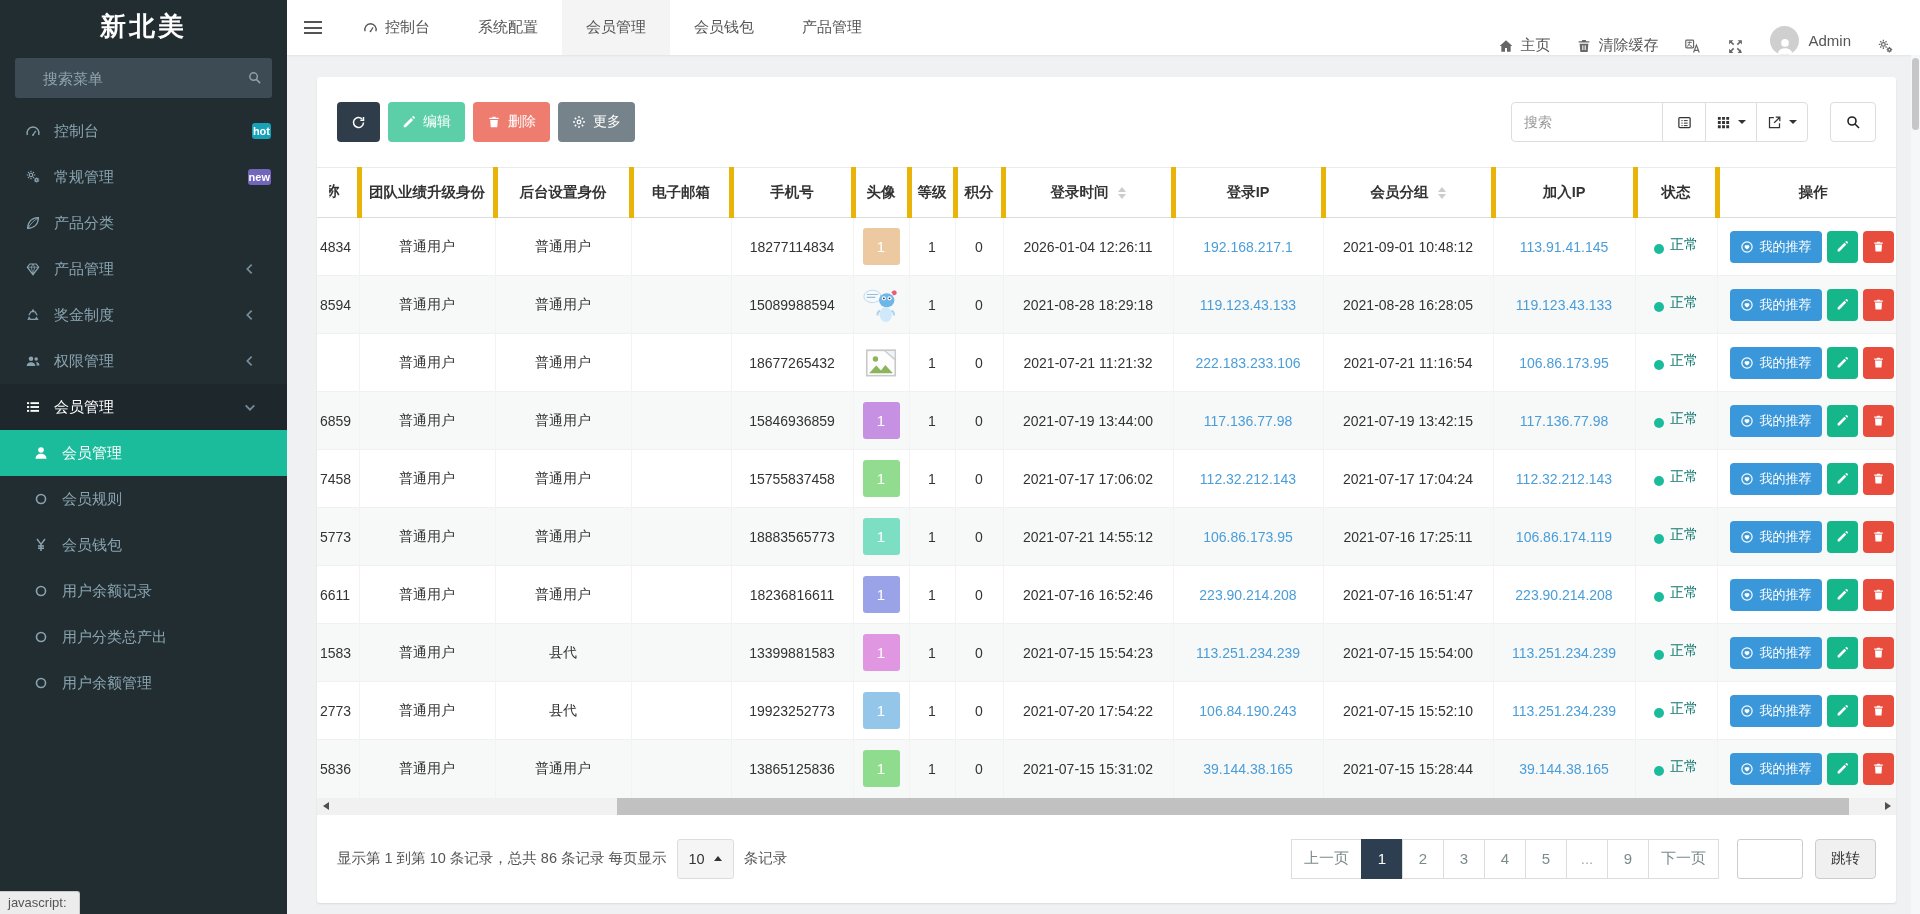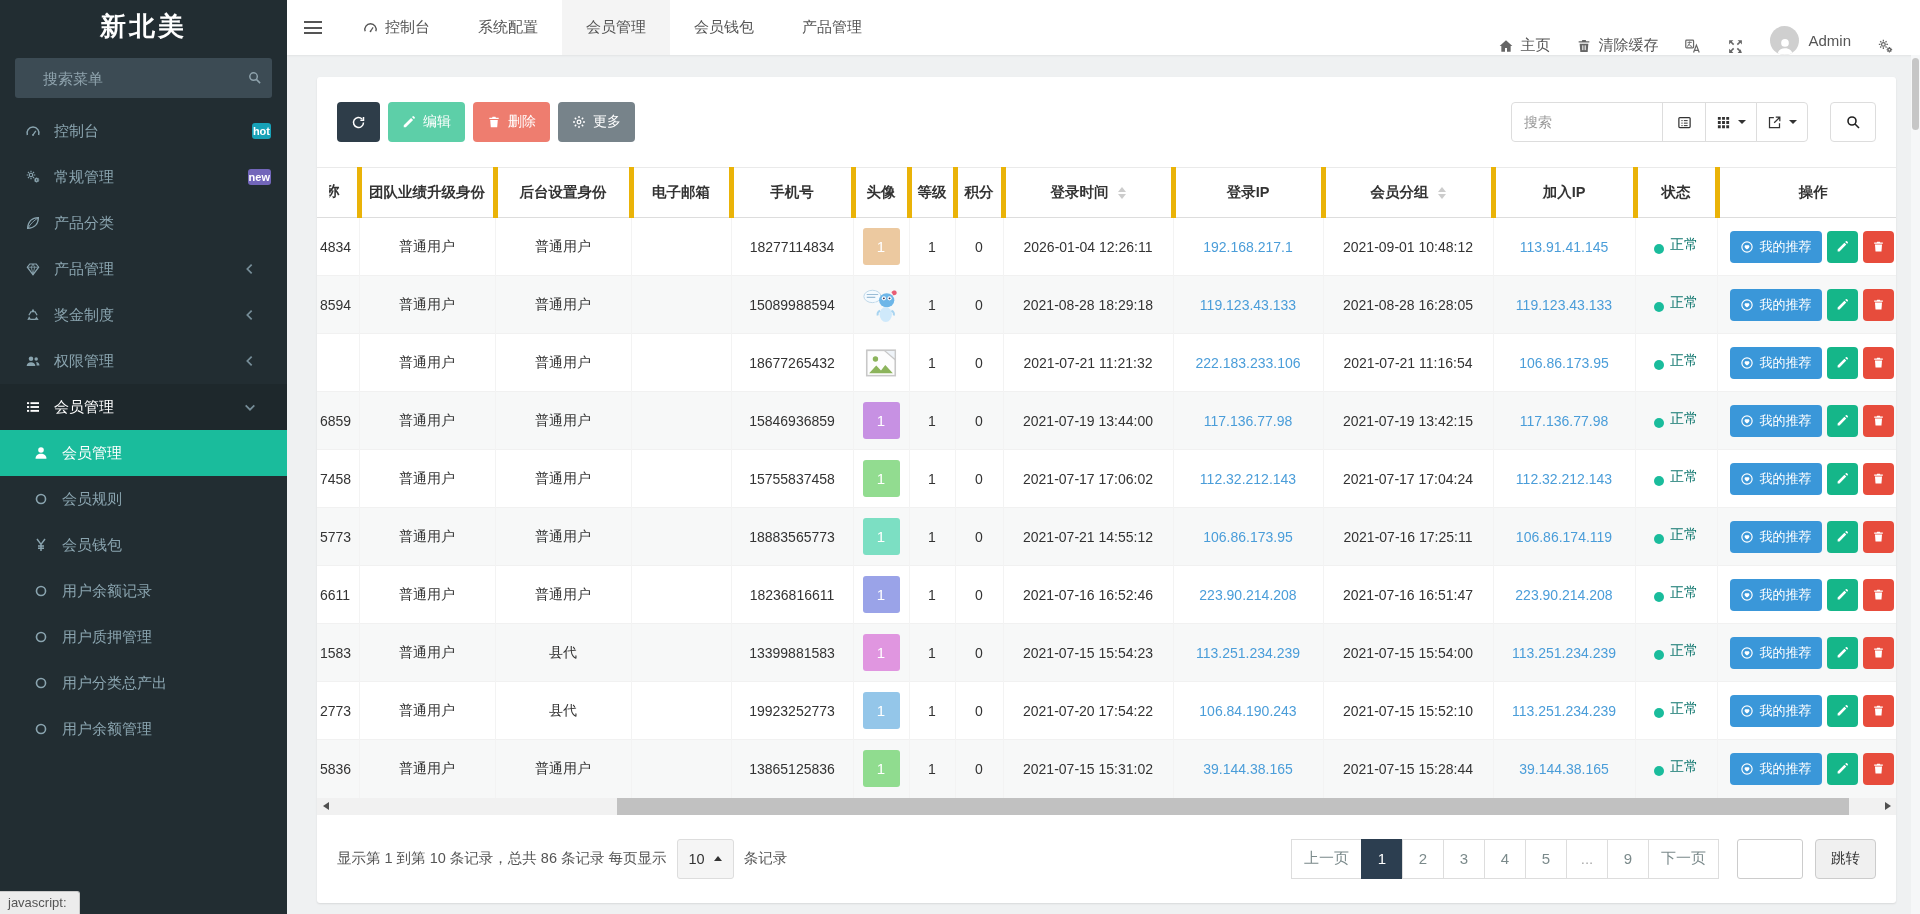--- a/index.html
+++ b/index.html
@@ -271,28 +271,20 @@
           </span>
           <span class="lbl">会员钱包</span>
         </div>
         <div class="m-item sub">
           <span class="ic">
             <svg viewBox="0 0 24 24" fill="none" stroke="currentColor" stroke-width="2.4">
               <circle cx="12" cy="12" r="6.8"></circle>
             </svg>
           </span>
           <span class="lbl">用户余额记录</span>
-        </div>
-        <div class="m-item sub">
-          <span class="ic">
-            <svg viewBox="0 0 24 24" fill="none" stroke="currentColor" stroke-width="2.4">
-              <circle cx="12" cy="12" r="6.8"></circle>
-            </svg>
-          </span>
-          <span class="lbl">用户质押管理</span>
         </div>
         <div class="m-item sub">
           <span class="ic">
             <svg viewBox="0 0 24 24" fill="none" stroke="currentColor" stroke-width="2.4">
               <circle cx="12" cy="12" r="6.8"></circle>
             </svg>
           </span>
           <span class="lbl">用户分类总产出</span>
         </div>
         <div class="m-item sub">

